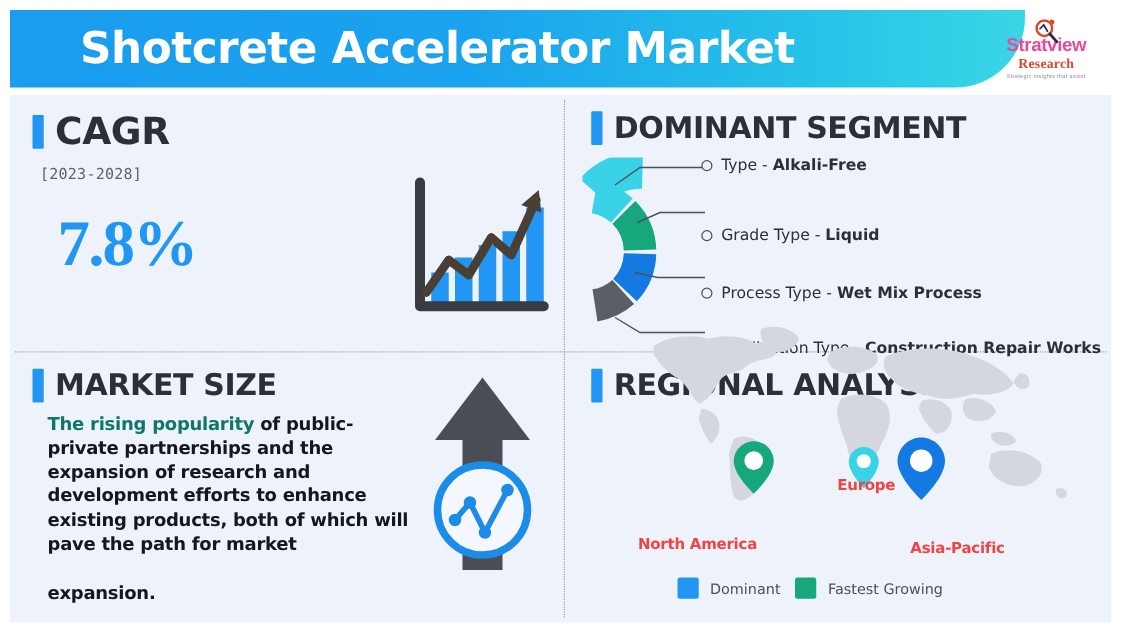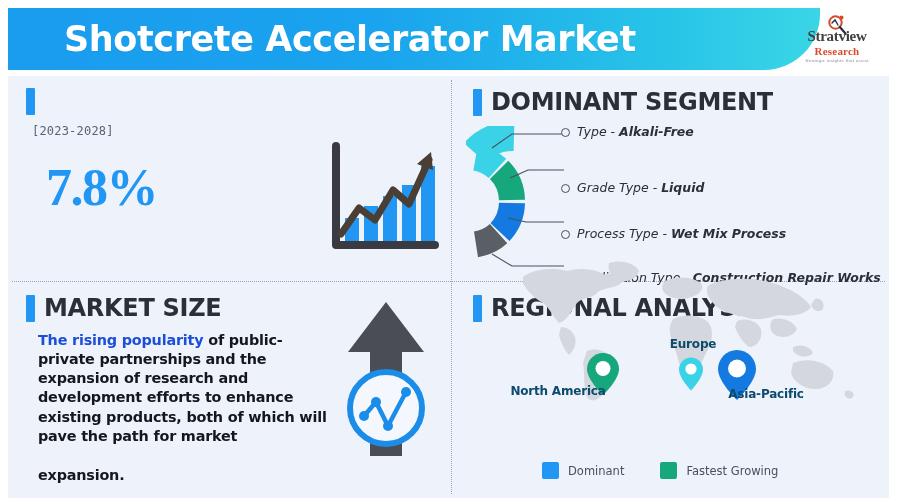--- a/index.html
+++ b/index.html
@@ -52,24 +52,24 @@
     text-align: center;
     z-index: 6;
   }
   .logo-mark {
     position: relative;
     width: 22px;
     height: 22px;
     margin: 0 auto -7px auto;
   }
   .logo-name {
-    font-family: Liberation Serif, serif;
+    font-family: Liberation Sans, sans-serif;
     font-size: 15px;
     font-weight: bold;
-    color: #404040;
+    color: #ec4899;
     letter-spacing: -0.3px;
     line-height: 1.05;
   }
   .logo-sub {
     font-family: "Liberation Serif", serif;
     font-size: 11px;
     font-weight: bold;
     color: #d94a2a;
     letter-spacing: 0.2px;
     line-height: 1.1;
@@ -171,64 +171,65 @@
     line-height: 1.3;
   }
   .dom-bullet {
     width: 7px; height: 7px;
     border: 1.4px solid #4a4f5a;
     border-radius: 50%;
     background: #eef2fa;
     flex: none;
     margin-top: 4px;
   }
-  .dom-label { white-space: normal; font-style: italic; }
+  .dom-label { white-space: normal; }
   .dom-label b { font-weight: bold; }
   .leader-lines { position: absolute; left: 458px; top: 50px; pointer-events: none; }
 
   
   .ms-box { position: absolute; left: 18px; top: 218px; }
   .ms-text {
     margin: 9px 0 0 12px;
     width: 290px;
     font-family: "DejaVu Sans", sans-serif;
     font-size: 14.4px;
     font-weight: bold;
     color: #14171d;
     line-height: 1.33;
     letter-spacing: -0.2px;
   }
-  .ms-hl { color: #1d4ed8; }
+  .ms-hl { color: #0f766e; }
   .ms-tail { display: block; margin-top: 20px; }
   .arrow-icon { position: absolute; left: 330px; top: 222px; }
 
   
   .ra-box { position: absolute; left: 465px; top: 218px; }
   .map-wrap { position: absolute; left: 505px; top: 255px; }
   .region-label {
     position: absolute;
     font-family: "DejaVu Sans", sans-serif;
     font-size: 12px;
     font-weight: bold;
-    color: #0c4a6e;
+    color: #ef4444;
     text-align: center;
     line-height: 1.15;
     letter-spacing: -0.2px;
+    margin-top: 44px;
   }
   .lbl-na { left: 510px; top: 385px; width: 96px; }
   .lbl-eu { left: 648px; top: 338px; width: 90px; }
   .lbl-ap { left: 722px; top: 388px; width: 88px; }
 
   .legend {
     position: absolute;
     left: 542px;
     top: 462px;
     display: flex;
     align-items: center;
-    gap: 36px;
+    gap: 12px;
   }
   .legend-item { display: flex; align-items: center; gap: 9px; }
   .legend-sw { width: 17px; height: 17px; border-radius: 2px; flex: none; }
   .legend-text {
     font-family: "DejaVu Sans", sans-serif;
     font-size: 11.5px;
     color: #4a4f5a;
   }
 </style>
 </head>
@@ -254,20 +255,21 @@
     <div class="logo-tag">Strategic insights that assist</div>
   </div>
 
   <div class="panel">
     <div class="v-divider"></div>
     <div class="h-divider"></div>
 
     <div class="cagr-box">
       <div class="sec-head">
         <div class="tick"></div>
+        <div class="sec-title" style="font-size:30px">CAGR</div>
       </div>
       <div class="cagr-years">[2023-2028]</div>
       <div class="cagr-value">7.8%</div>
     </div>
 
     <div class="barchart-icon">
       <svg width="118" height="118" viewBox="0 0 118 118">
         <g>
           <rect x="22" y="80" width="14" height="24" fill="#2196f3"></rect>
           <rect x="41" y="68" width="14" height="36" fill="#2196f3"></rect>

